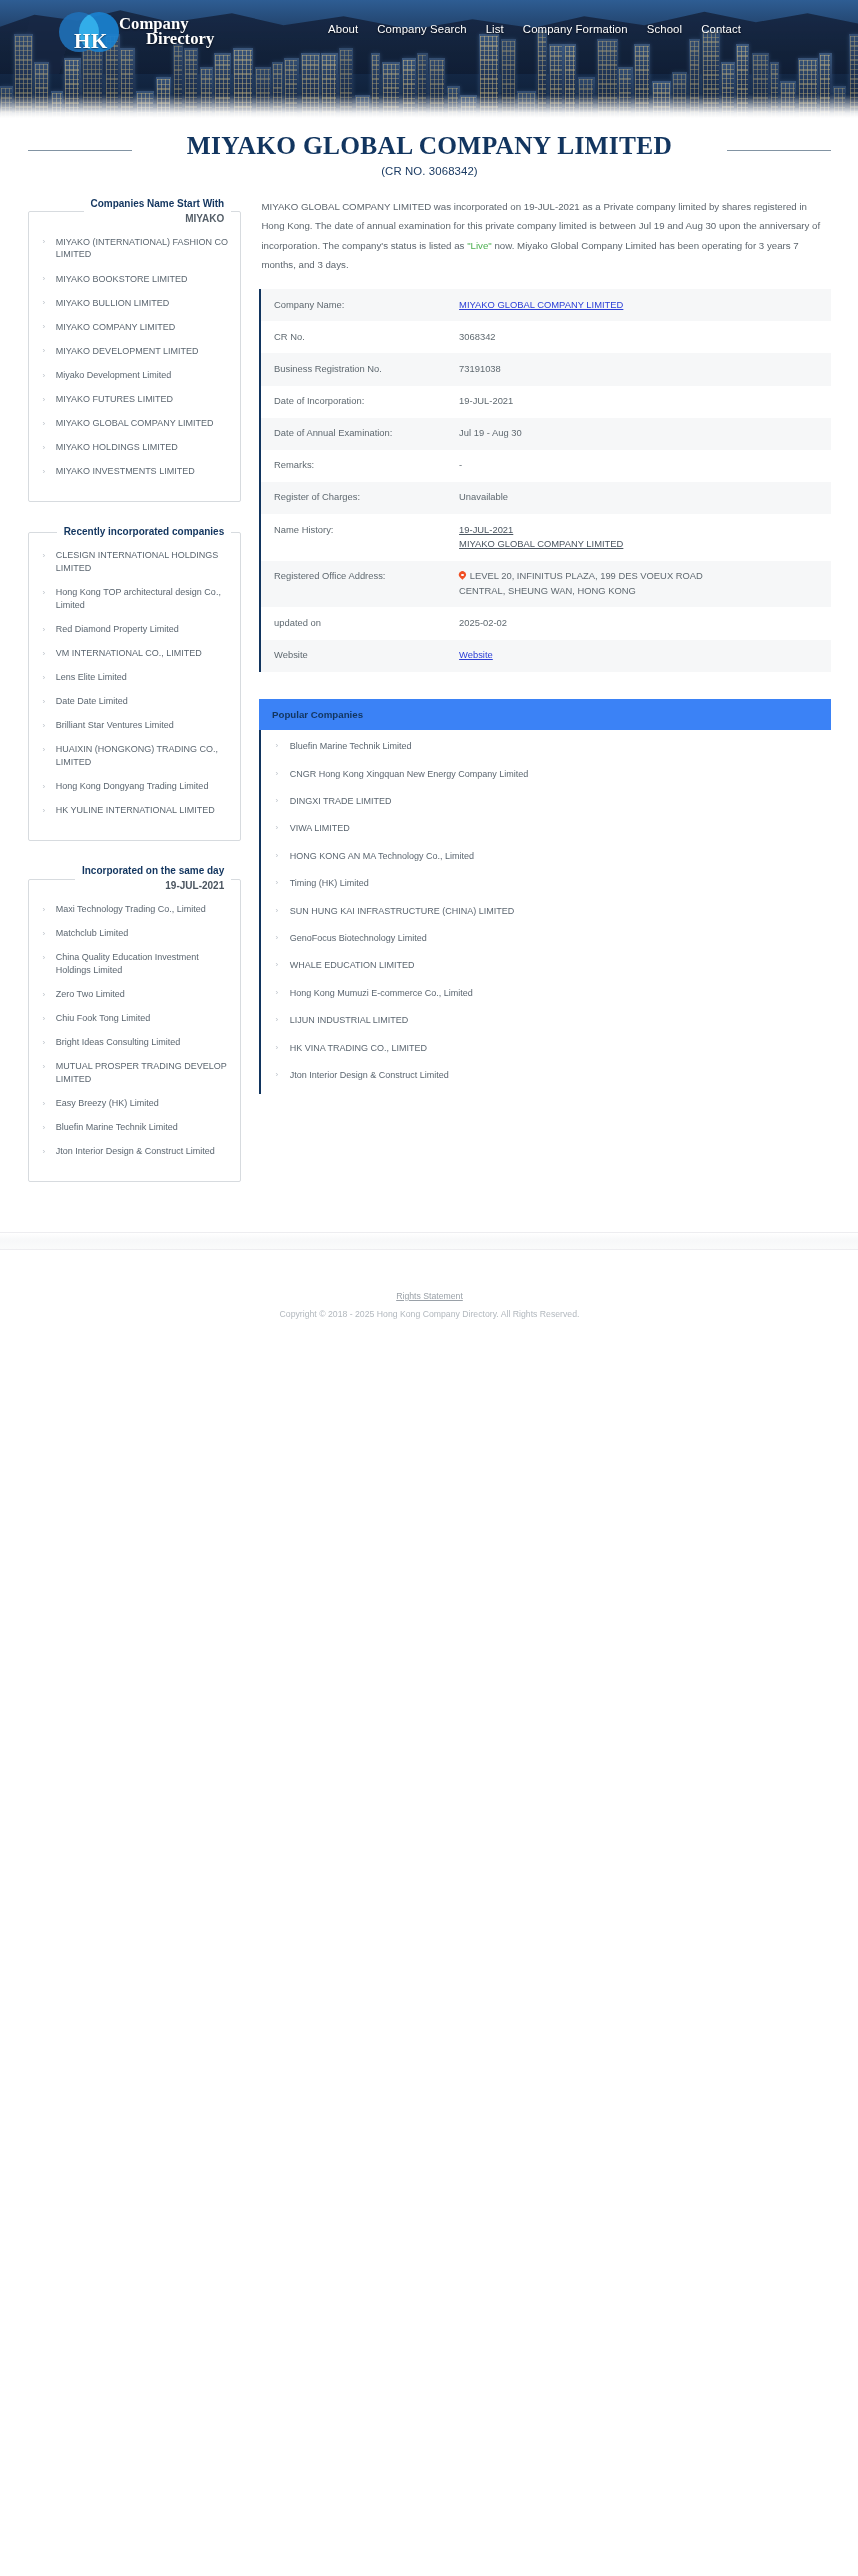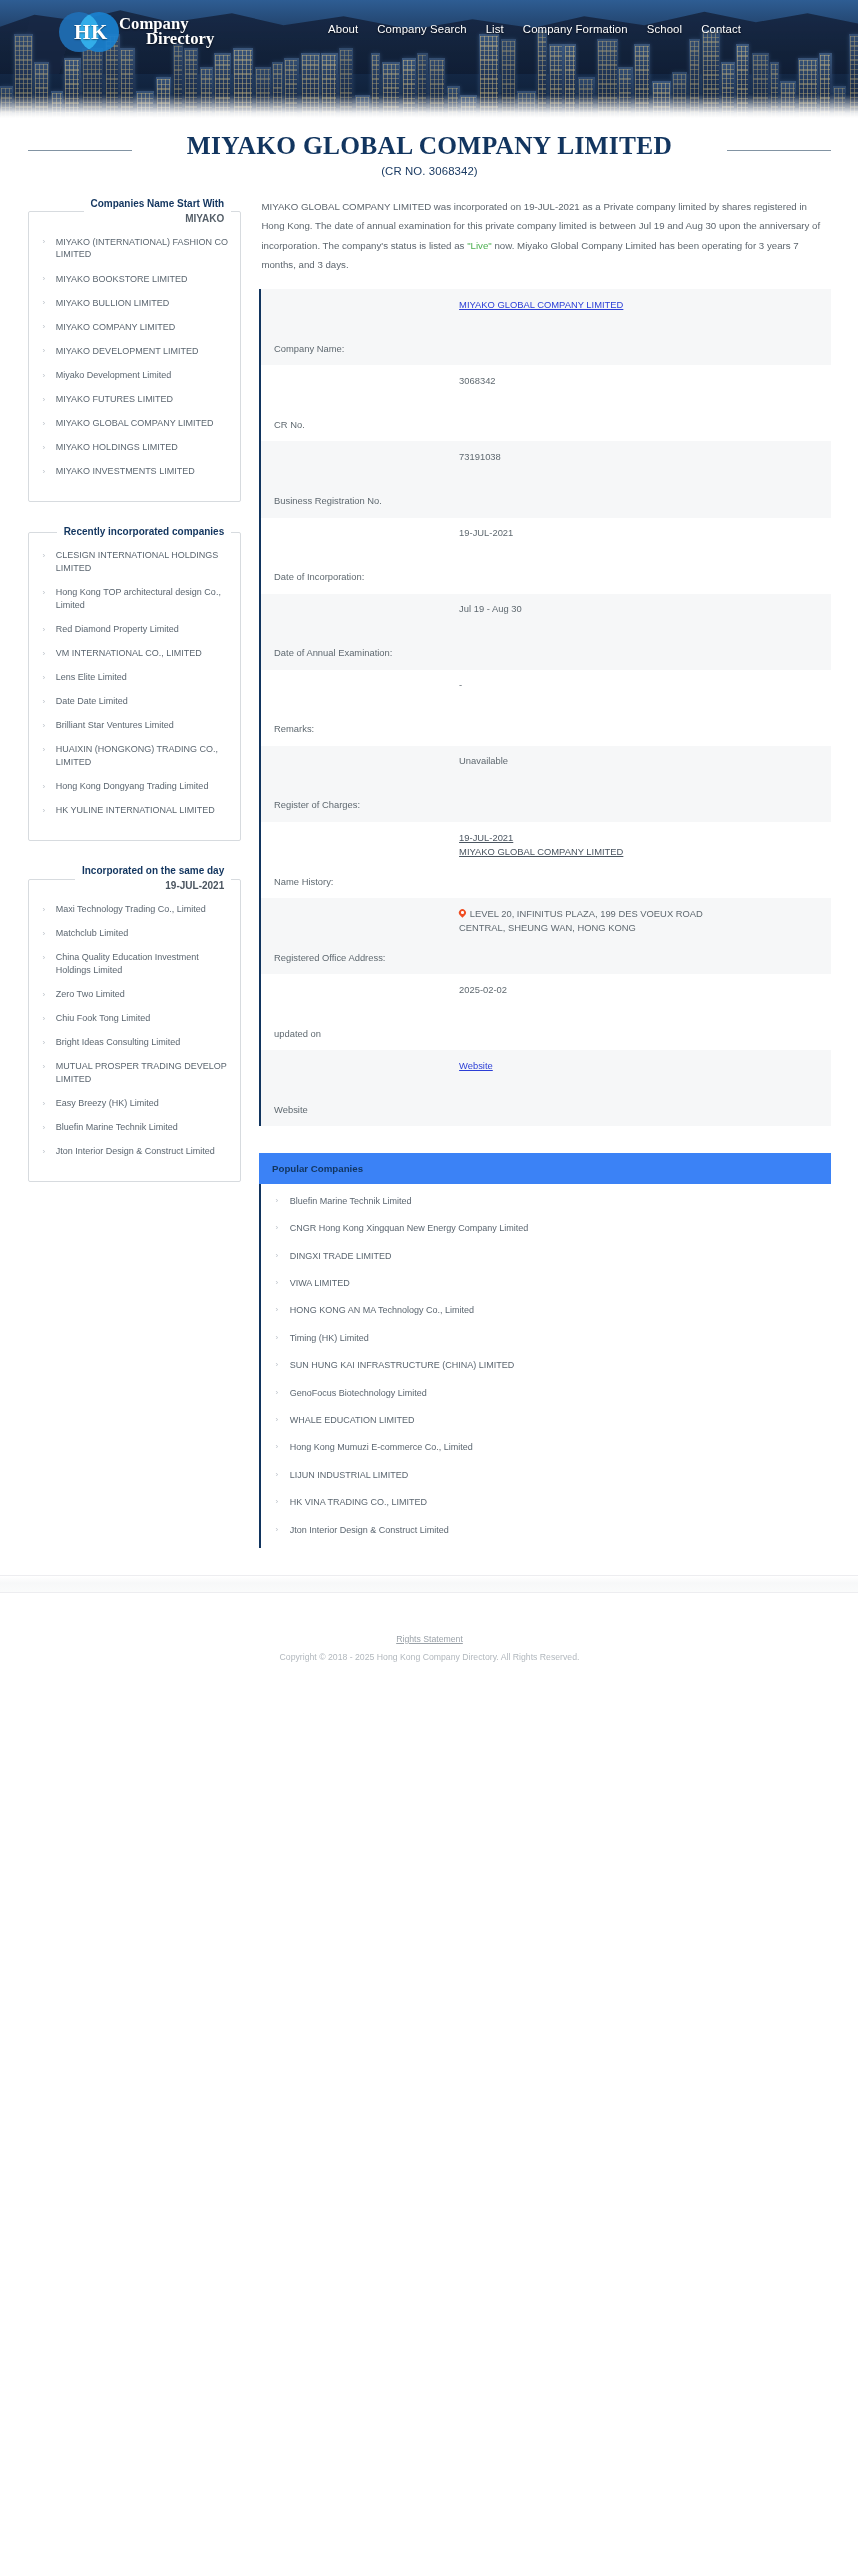--- a/index.html
+++ b/index.html
@@ -59,21 +59,21 @@
     display: flex; align-items: center; z-index: 6;
   }
   .logo-venn { position: relative; width: 64px; height: 48px; }
   .logo-venn .c {
     position: absolute; top: 4px; width: 40px; height: 40px; border-radius: 50%;
     opacity: .92;
   }
   .logo-venn .c1 { left: 0;  background: #1f6fb5; }
   .logo-venn .c2 { left: 20px; background: #1a81cf; mix-blend-mode: screen; }
   .logo-venn .hk {
-    position: absolute; left: 0; top: 0; width: 64px; height: 48px;
+    position: absolute; left: 0; top: 9px; width: 64px; height: 48px;
     display: flex; align-items: center; justify-content: center;
     color: #ffffff; font-family: "Liberation Serif", serif; font-weight: bold;
     font-size: 21px; letter-spacing: 0.7px; z-index: 3;
     text-shadow: 0 0.7px 1.3px rgba(0,0,0,.45);
   }
   .logo-text {
     margin-left: -4px;
     color: #ffffff;
     font-family: "Liberation Serif", serif;
     font-weight: bold;
@@ -184,21 +184,21 @@
   .drow {
     display: flex;
     align-items: flex-start;
     padding: 8.7px 0 8.7px 13.4px;
     font-size: 9.4px;
     line-height: 14.7px;
     min-height: 32px;
   }
   .drow:nth-child(odd)  { background: #f6f7f8; }
   .drow:nth-child(even) { background: #ffffff; }
-  .dlabel { width: 185px; flex: 0 0 185px; color: #5f6970; margin-top: 44px; }
+  .dlabel { width: 185px; flex: 0 0 185px; color: #5f6970; }
   .dvalue { flex: 1 1 auto; color: #5f6970; }
   .dvalue a { color: #2b3ed6; text-decoration: underline; }
   .dvalue a.dark { color: #4a5560; }
   .dvalue .green { color: #4caf50; }
   .pin {
     display: inline-block; width: 7.4px; height: 10px; position: relative;
     vertical-align: -2px; margin-right: 3.3px;
   }
   .pin::before {
     content: ""; position: absolute; left: 0; top: 0;

